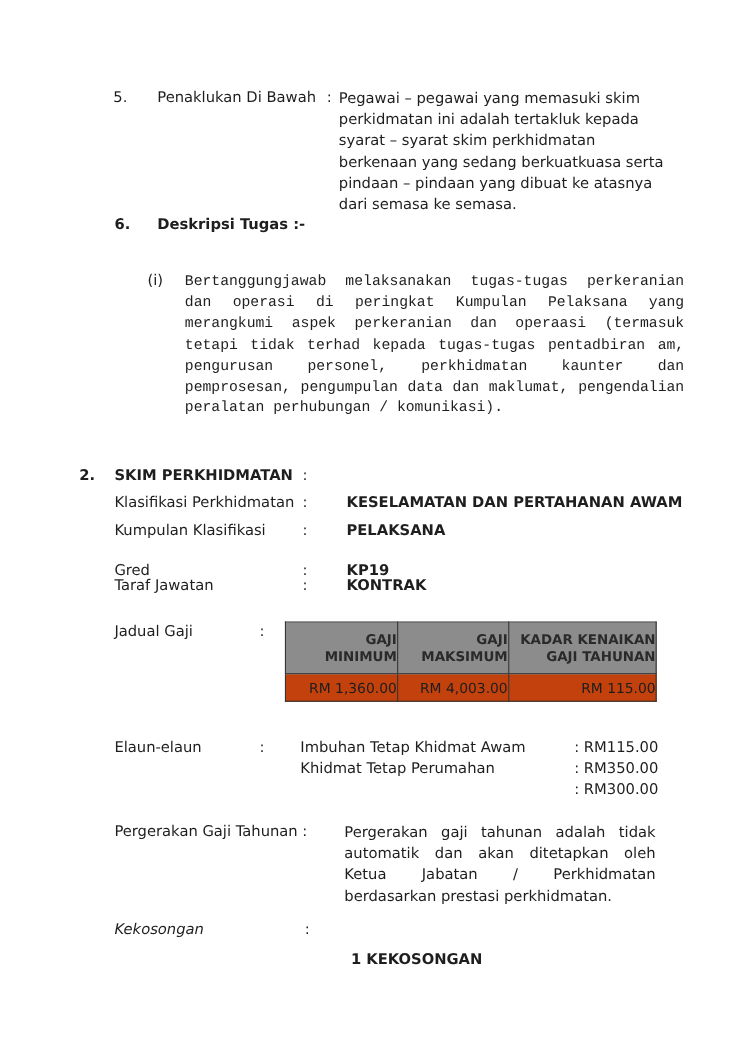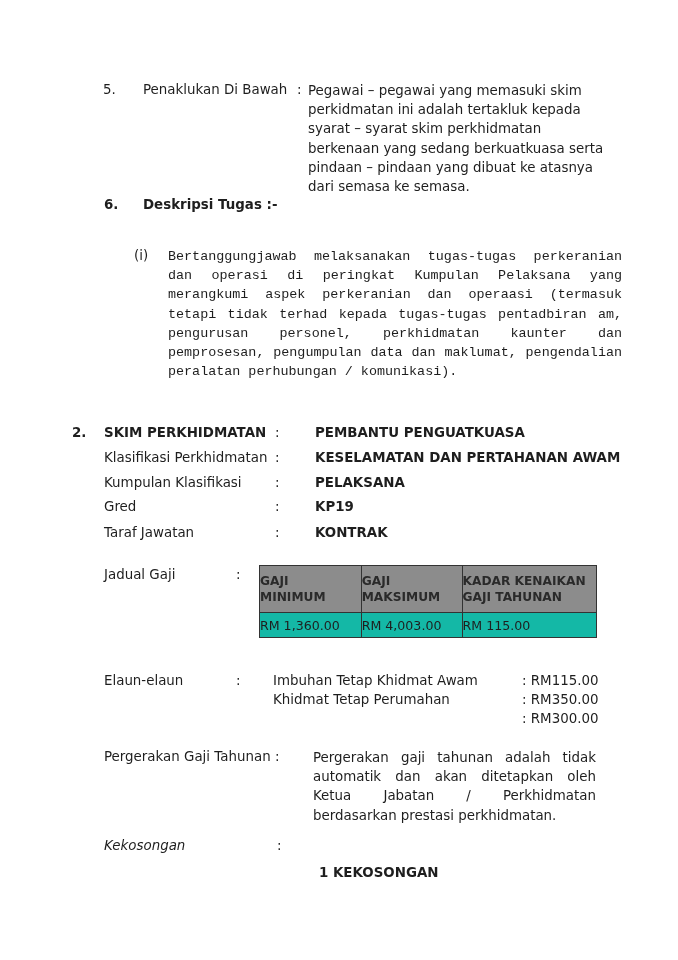--- a/index.html
+++ b/index.html
@@ -44,34 +44,34 @@
     table.salary {
       position: absolute;
       left: 259px;
       top: 565px;
       width: 338px;
       border-collapse: collapse;
       font-size: 12.6px;
     }
     table.salary th, table.salary td {
       border: 1px solid #333;
-      text-align: left;
+      text-align: right;
       padding: 0;
     }
     table.salary th {
       background: #8c8c8c;
       color: #2a2a2a;
       font-weight: bold;
       height: 46px;
       line-height: 16px;
       font-size: 12.2px;
     }
     table.salary td {
       height: 24px;
-      background: #14b8a6;
+      background: #c2410c;
     }
     table.salary col.c1 { width: 102px; }
     table.salary col.c2 { width: 101px; }
     table.salary col.c3 { width: 135px; }
 
     
     #elaun-label { left: 104px; top: 673px; }
     #elaun-colon { left: 236px; top: 673px; }
     .allow { position: absolute; left: 0; width: 678px; height: 19px; }
     .allow .name { position: absolute; left: 260px; margin-left: 13px; }
@@ -96,33 +96,32 @@
 
 <div class="abs bold" id="s6-num">6.</div>
 <div class="abs bold" id="s6-title">Deskripsi Tugas :-</div>
 <div class="abs" id="s6-i">(i)</div>
 <div class="abs" id="s6-desc">Bertanggungjawab melaksanakan tugas-tugas perkeranian dan operasi di peringkat Kumpulan Pelaksana yang merangkumi aspek perkeranian dan operaasi (termasuk tetapi tidak terhad kepada tugas-tugas pentadbiran am, pengurusan personel, perkhidmatan kaunter dan pemprosesan, pengumpulan data dan maklumat, pengendalian peralatan perhubungan / komunikasi).</div>
 
 <div class="srow" style="top:425px;">
   <span class="num">2.</span>
   <span class="lbl bold">SKIM PERKHIDMATAN</span>
   <span class="colon">:</span>
-  <span class="val">PEMBANTU PENGUATKUASA</span>
 </div>
 <div class="srow" style="top:450px;">
   <span class="lbl">Klasifikasi Perkhidmatan</span>
   <span class="colon">:</span>
   <span class="val">KESELAMATAN DAN PERTAHANAN AWAM</span>
 </div>
 <div class="srow" style="top:475px;">
   <span class="lbl">Kumpulan Klasifikasi</span>
   <span class="colon">:</span>
   <span class="val">PELAKSANA</span>
 </div>
-<div class="srow" style="top:499px;">
+<div class="srow" style="top:512px;">
   <span class="lbl">Gred</span>
   <span class="colon">:</span>
   <span class="val">KP19</span>
 </div>
 <div class="srow" style="top:525px;">
   <span class="lbl">Taraf Jawatan</span>
   <span class="colon">:</span>
   <span class="val">KONTRAK</span>
 </div>
 

